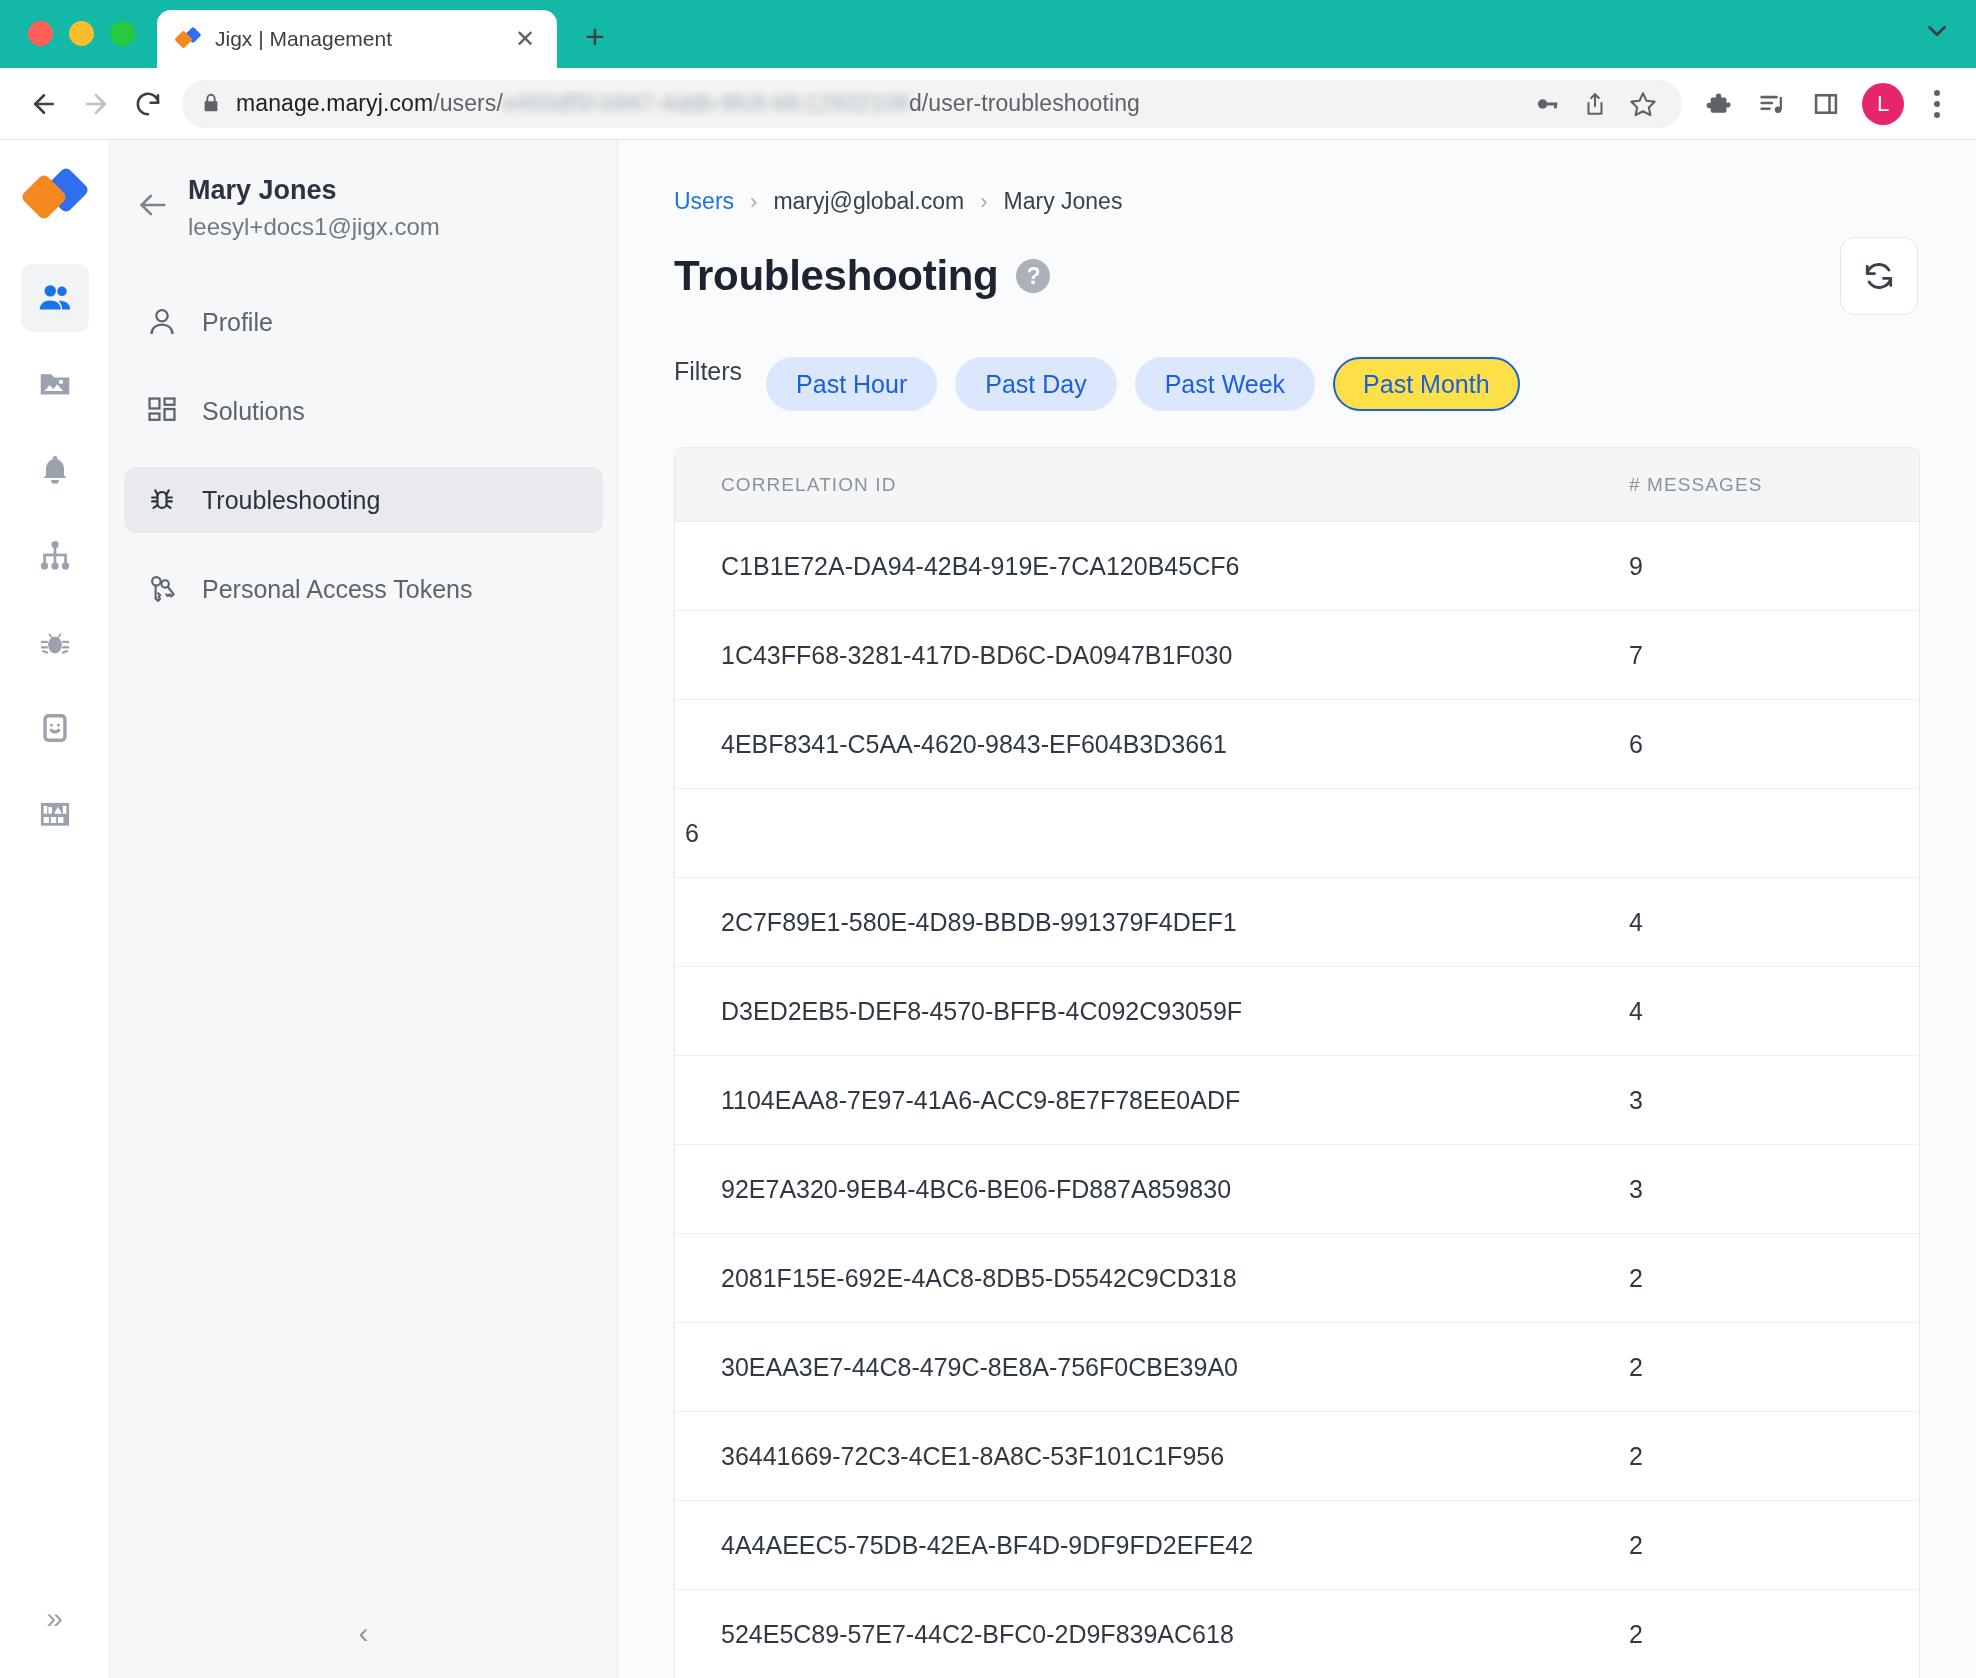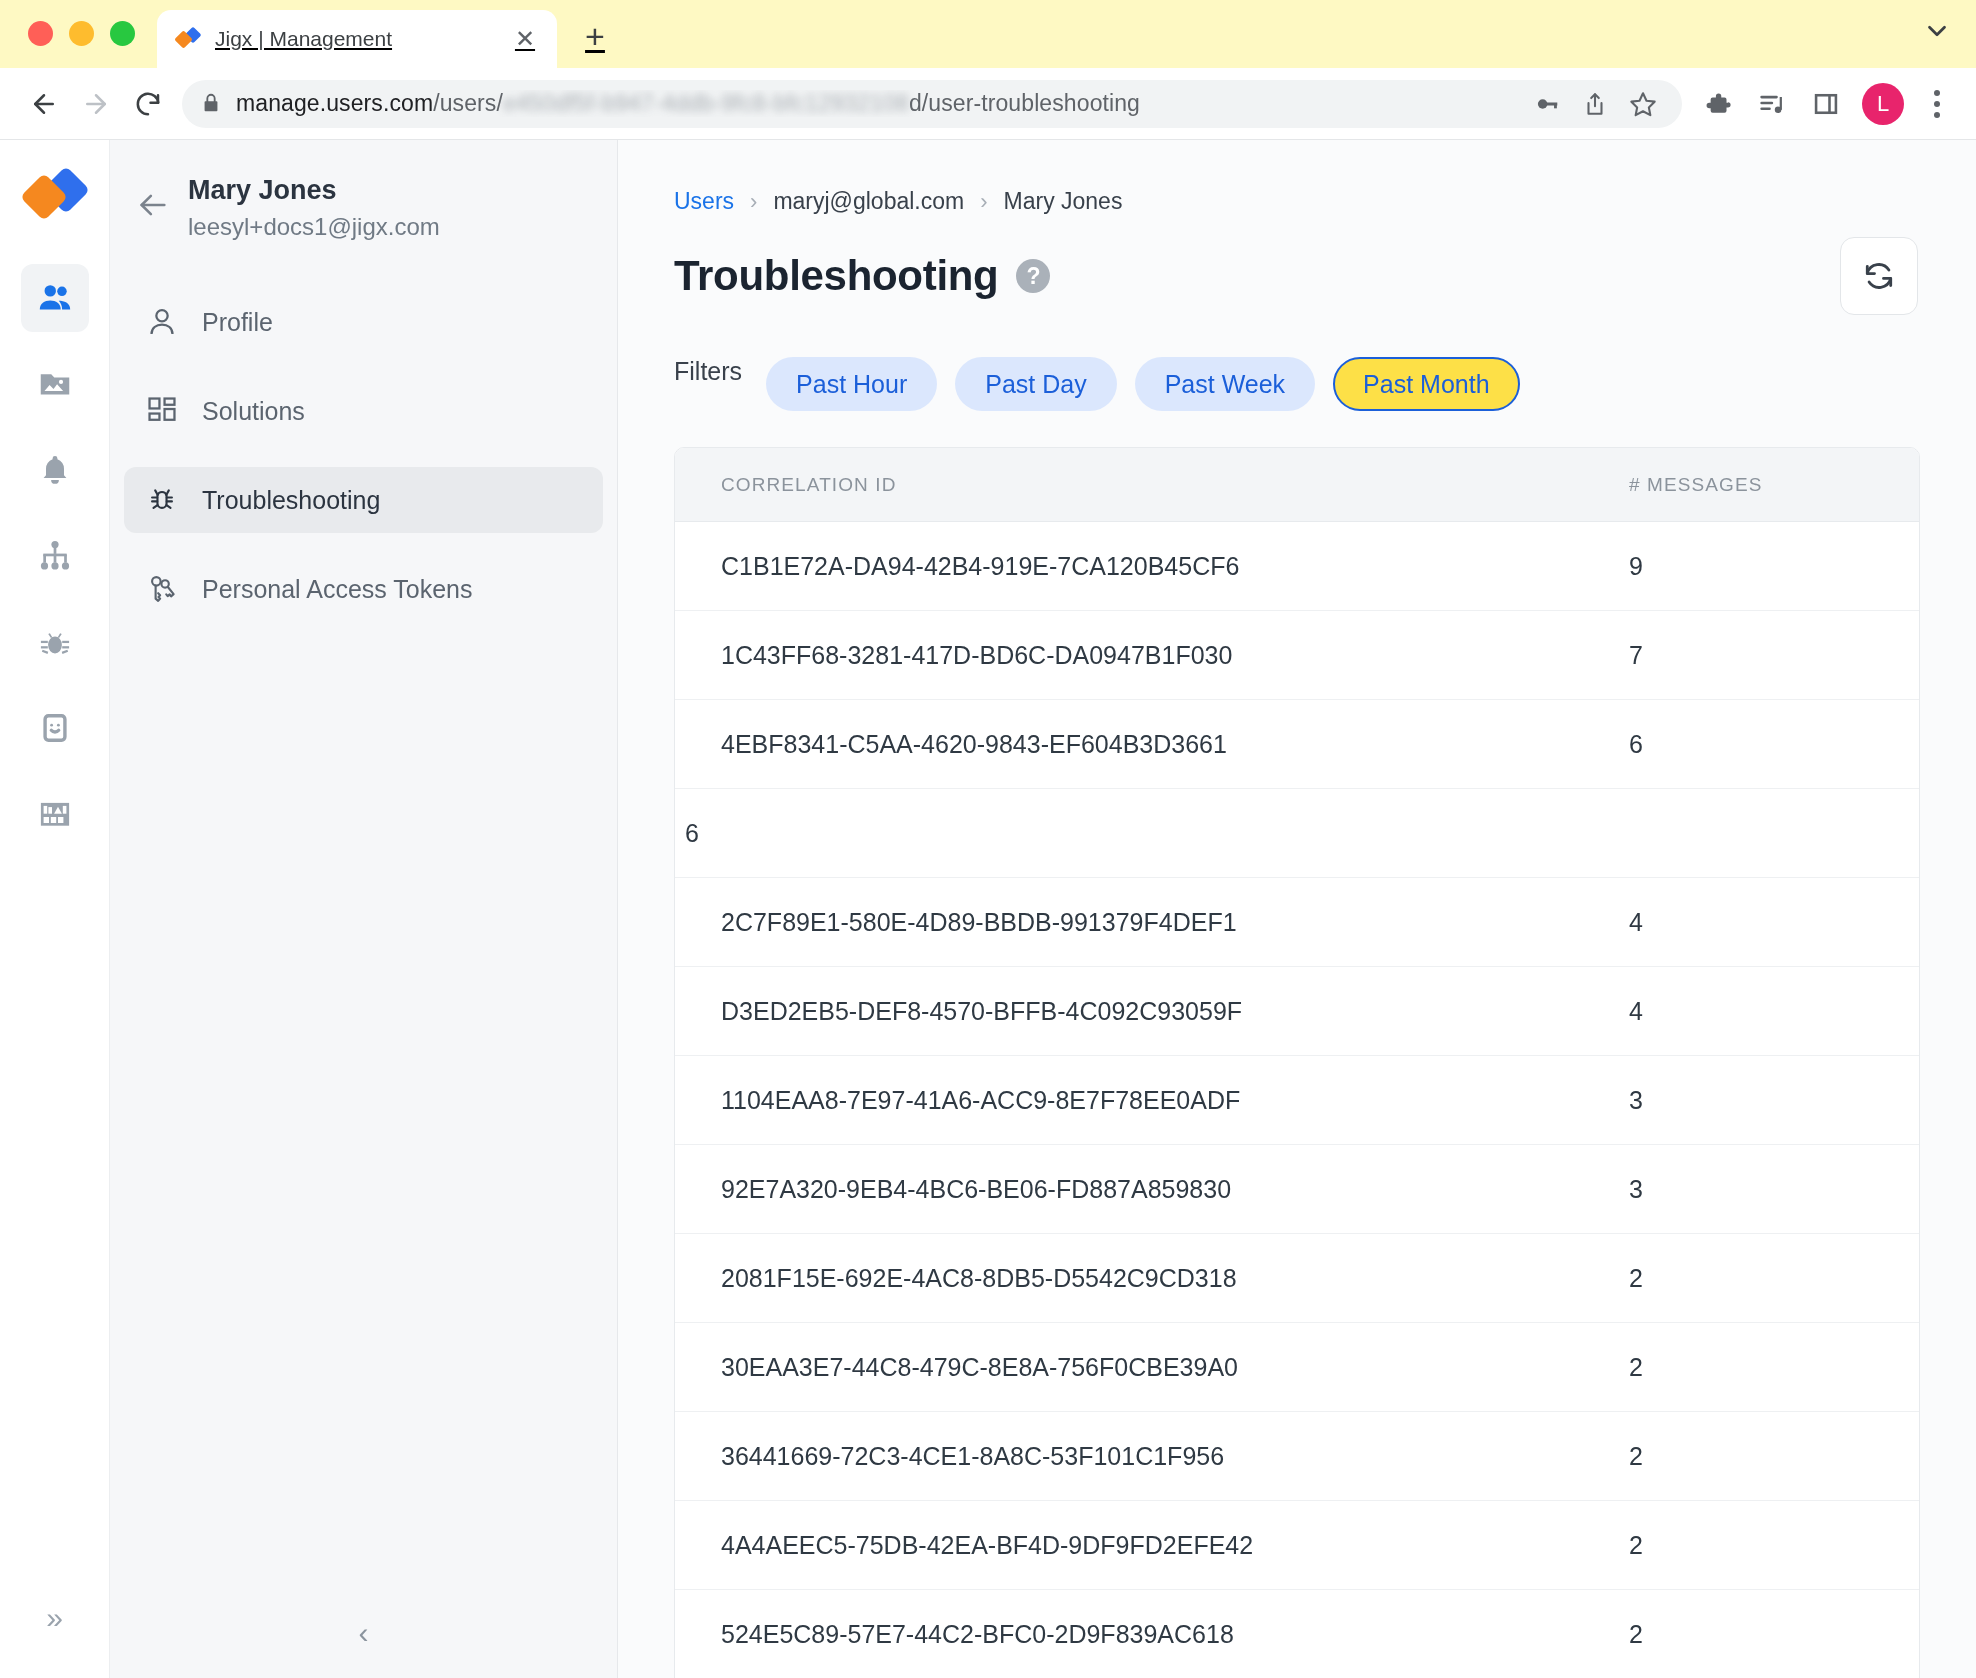--- a/index.html
+++ b/index.html
@@ -7,22 +7,22 @@
     width: 1976px; height: 1678px;
     font-family: "Liberation Sans", sans-serif;
     background: #ffffff;
     overflow: hidden;
   }
 
   
   .browser { width: 1976px; height: 1678px; display: flex; flex-direction: column; }
 
   .tabstrip {
-    height: 68px; background: #fef9c3;
-    display: flex; align-items: flex-end; position: relative; flex: none; text-decoration: underline;
+    height: 68px; background: #14b8a6;
+    display: flex; align-items: flex-end; position: relative; flex: none;
   }
   .traffic { display: flex; gap: 16px; padding: 0 0 22px 28px; align-items: center; }
   .dot { width: 25px; height: 25px; border-radius: 50%; }
   .dot.red { background: #ff5f57; }
   .dot.yellow { background: #febc2e; }
   .dot.green { background: #28c840; }
 
   .tab {
     margin-left: 22px; width: 400px; height: 58px;
     background: #fff; border-radius: 14px 14px 0 0;
@@ -251,21 +251,21 @@
           <path d="M20.2 11A8.2 8.2 0 1 0 12 20.2"></path>
         </svg>
     </div>
 
     <div class="omnibox">
       <span class="lock">
         <svg width="22" height="24" viewBox="0 0 24 24" fill="#5f6368">
             <path d="M18 10h-1V7a5 5 0 0 0-10 0v3H6a1 1 0 0 0-1 1v9a1 1 0 0 0 1 1h12a1 1 0 0 0 1-1v-9a1 1 0 0 0-1-1zm-9-3a3 3 0 0 1 6 0v3H9V7z"></path>
           </svg>
       </span>
-      <span class="urltext"><span>manage.users.com</span><span class="dim">/users/</span><span class="blurred">e450df5f-b947-4ddb-9fc8-bfc12932108</span><span class="dim">d/user-troubleshooting</span></span>
+      <span class="urltext"><span>manage.maryj.com</span><span class="dim">/users/</span><span class="blurred">e450df5f-b947-4ddb-9fc8-bfc12932108</span><span class="dim">d/user-troubleshooting</span></span>
       <span class="omnibox-icons">
         <span class="oicon">
           <svg width="26" height="26" viewBox="0 0 24 24" fill="#5f6368">
               <circle cx="8" cy="12" r="4.4"></circle>
               <rect x="11" y="10.6" width="10.5" height="2.8"></rect>
               <rect x="18.5" y="12" width="2.6" height="4"></rect>
             </svg>
         </span>
         <span class="oicon">
           <svg width="26" height="26" viewBox="0 0 24 24" fill="none" stroke="#5f6368" stroke-width="1.9" stroke-linecap="round" stroke-linejoin="round">

